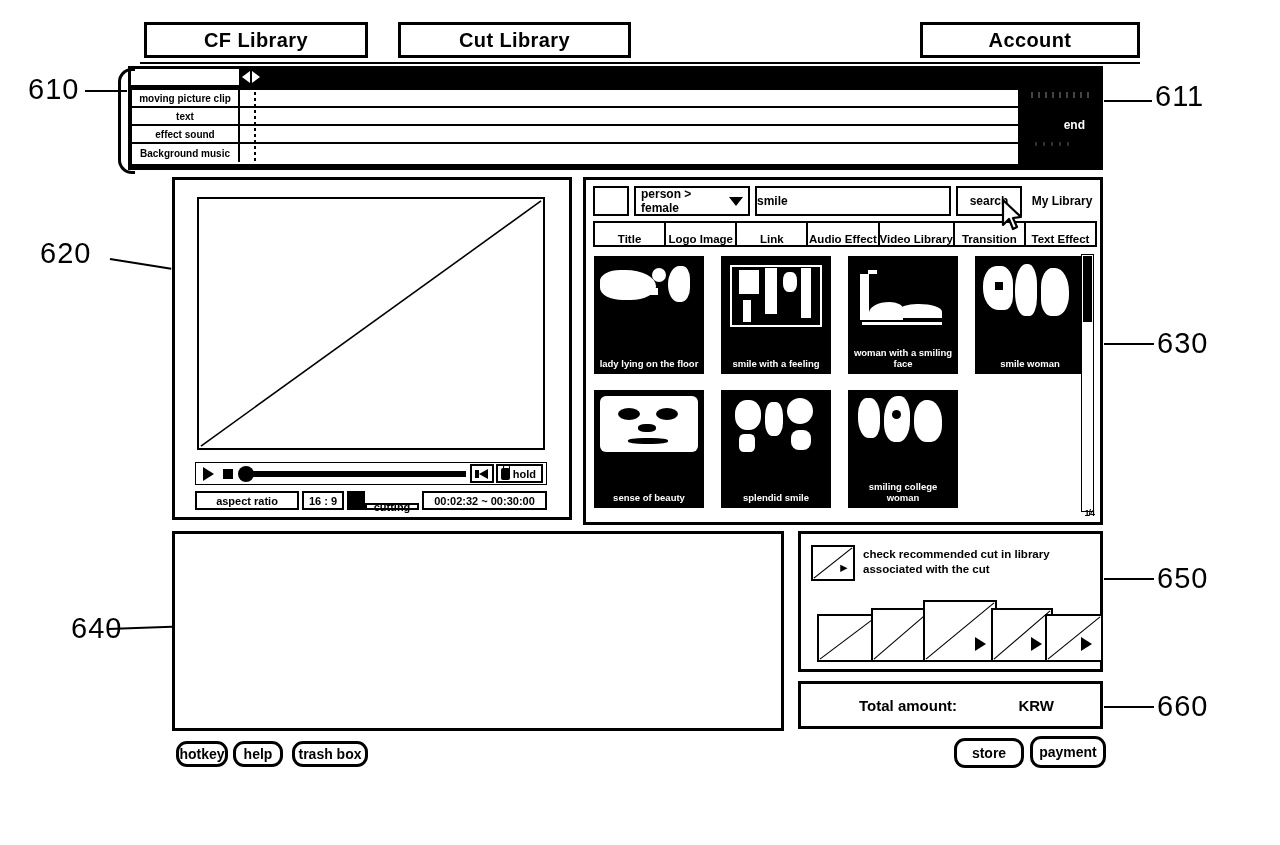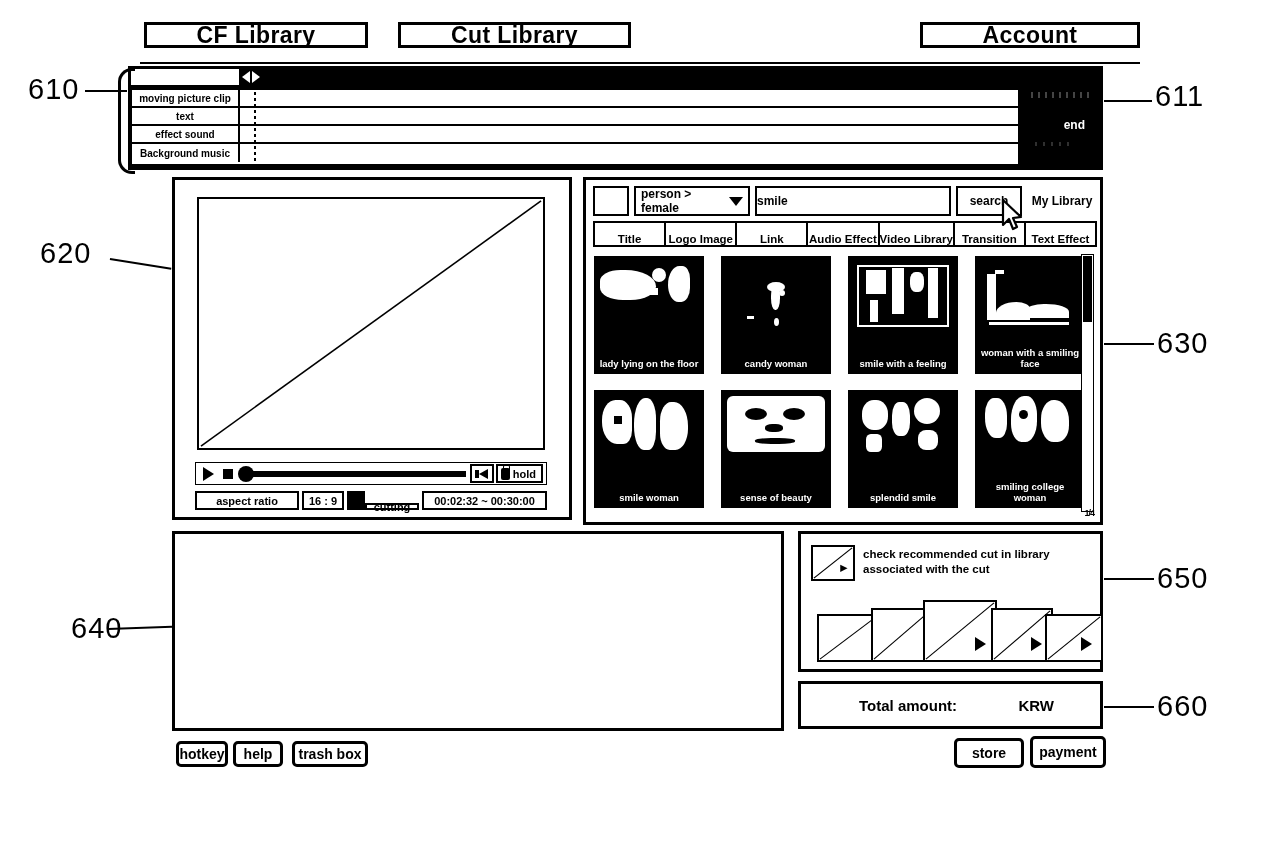--- a/index.html
+++ b/index.html
@@ -20,25 +20,25 @@
     font-size:29px;
     letter-spacing:1px;
     color:#000;
     white-space:nowrap;
   }
   .leader{position:absolute;background:#000;height:1.5px;}
 
   
   .navbar{position:absolute;left:140px;top:22px;width:1000px;height:42px;}
   .navtab{
-    position:absolute;top:0;height:26px;
+    position:absolute;top:0;height:36px;
     border:3px solid #000;
     background:#fff;
     display:flex;align-items:center;justify-content:center;
-    font-weight:bold;font-size:23px;letter-spacing:0.4px;
+    font-weight:bold;font-size:20px;letter-spacing:0.4px;
     box-sizing:border-box;
   }
   .navunder{position:absolute;left:0;top:40px;width:1000px;height:2px;background:#000;}
 
   
   .timeline-wrap{position:absolute;left:128px;top:66px;width:975px;height:104px;
     background:#000;box-sizing:border-box;}
   .tl-topstrip{position:absolute;left:2px;top:2px;width:110px;height:18px;background:#fff;border:1px solid #000;box-sizing:border-box;}
   .tl-scrollarrows{position:absolute;left:114px;top:3px;width:26px;height:15px;display:flex;align-items:center;gap:2px;}
   .tri-l{width:0;height:0;border-top:6px solid transparent;border-bottom:6px solid transparent;border-right:8px solid #fff;}
@@ -120,21 +120,21 @@
   .frame{position:absolute;border:2px solid #000;background:#fff;box-sizing:border-box;overflow:hidden;}
   .fr-play{position:absolute;right:9px;bottom:9px;width:0;height:0;border-top:7px solid transparent;border-bottom:7px solid transparent;border-left:11px solid #000;}
 
   
   .total-panel{position:absolute;left:798px;top:681px;width:305px;height:48px;border:3px solid #000;background:#fff;box-sizing:border-box;
     display:flex;align-items:center;}
   .total-label{position:absolute;left:58px;font-size:15px;font-weight:bold;}
   .total-krw{position:absolute;right:46px;font-size:15px;font-weight:bold;}
 
   
-  .rbtn{position:absolute;border:3px solid #000;border-radius:5px;background:#fff;
+  .rbtn{position:absolute;border:3px solid #000;border-radius:11px;background:#fff;
     display:flex;align-items:center;justify-content:center;font-size:14px;font-weight:bold;box-sizing:border-box;}
 </style>
 </head>
 <body>
 
 <div class="navbar">
   <div class="navtab" style="left:4px;width:224px;">
       <span>CF Library</span>
     </div>
   <div class="navtab" style="left:258px;width:233px;">
@@ -260,28 +260,20 @@
       </div>
   </div>
 
   <div class="grid">
     <div class="thumb">
       <div class="blob" style="left:6px;top:14px;width:56px;height:30px;border-radius:40% 60% 50% 45%;"></div>
       <div class="blob" style="left:58px;top:12px;width:14px;height:14px;border-radius:50%;"></div>
       <div class="blob" style="left:74px;top:10px;width:22px;height:36px;border-radius:60% 40% 45% 55%;"></div>
       <div class="blob" style="left:55px;top:32px;width:9px;height:7px;"></div>
       <div class="cap">lady lying on the floor</div>
-    </div>
-    <div class="thumb">
-      <div class="blob" style="left:50px;top:28px;width:9px;height:26px;border-radius:45%;"></div>
-      <div class="blob" style="left:46px;top:26px;width:18px;height:10px;border-radius:50%;"></div>
-      <div class="blob" style="left:58px;top:34px;width:6px;height:6px;border-radius:50%;"></div>
-      <div class="blob" style="left:53px;top:62px;width:5px;height:8px;border-radius:50%;"></div>
-      <div class="blob" style="left:26px;top:60px;width:7px;height:3px;"></div>
-      <div class="cap">candy woman</div>
     </div>
     <div class="thumb">
       <div class="blob" style="left:9px;top:9px;width:92px;height:2px;"></div>
       <div class="blob" style="left:9px;top:9px;width:2px;height:62px;"></div>
       <div class="blob" style="left:99px;top:9px;width:2px;height:62px;"></div>
       <div class="blob" style="left:9px;top:69px;width:92px;height:2px;"></div>
       <div class="blob" style="left:18px;top:14px;width:20px;height:24px;"></div>
       <div class="blob" style="left:44px;top:12px;width:12px;height:46px;"></div>
       <div class="blob" style="left:62px;top:16px;width:14px;height:20px;border-radius:40%;"></div>
       <div class="blob" style="left:80px;top:12px;width:10px;height:50px;"></div>

